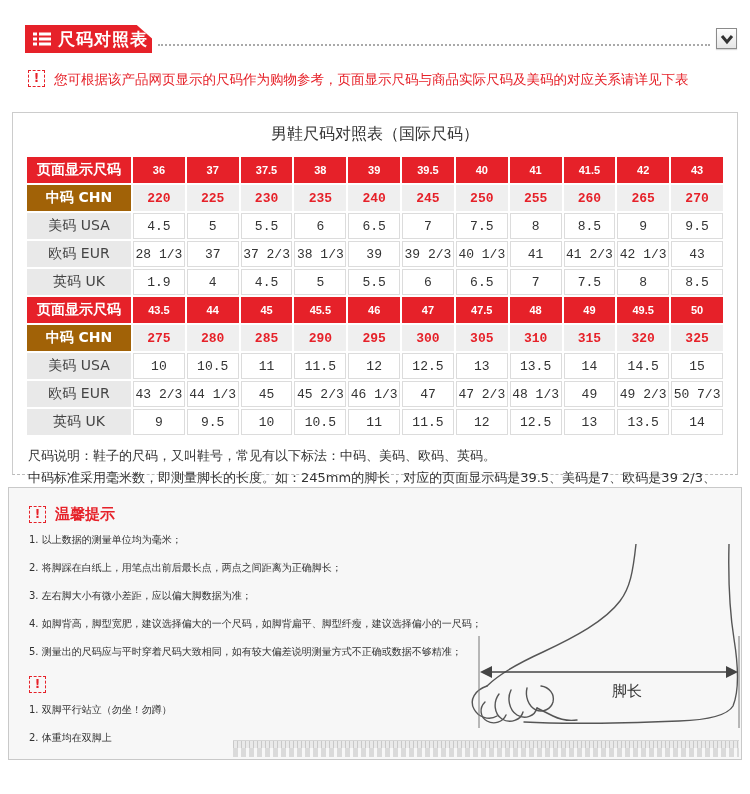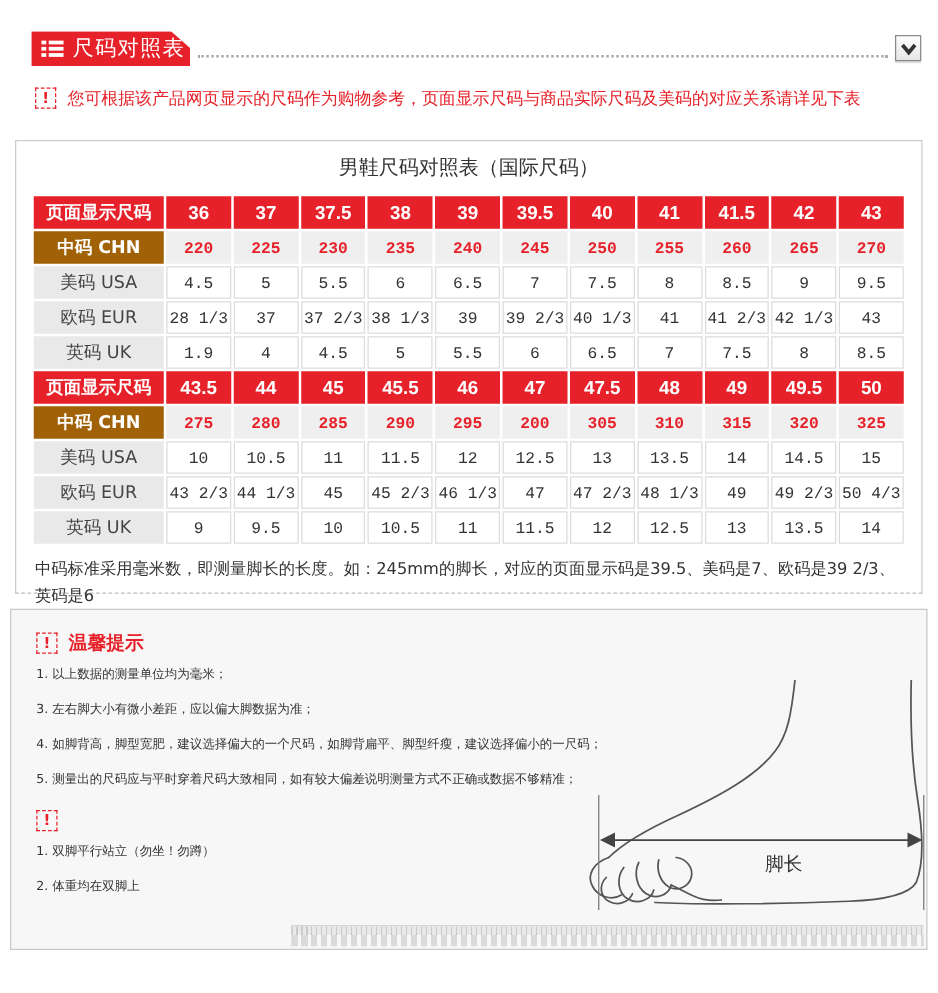--- a/index.html
+++ b/index.html
@@ -9,21 +9,21 @@
     font-family:"DejaVu Sans","Liberation Sans",sans-serif; color:#333;
     overflow:hidden;
   }
   
   .sec-header { position:absolute; left:0; top:25px; width:750px; height:28px; }
   .badge {
     position:absolute; left:25px; top:0; width:127px; height:28px;
     background:#e62129; color:#fff; display:flex; align-items:center; gap:7px;
     padding-left:8px; clip-path:polygon(0 0, 88% 0, 100% 48%, 100% 100%, 0 100%);
   }
-  .badge-title { font-size:17px; font-weight:normal; letter-spacing:1px; line-height:28px; }
+  .badge-title { font-size:17px; font-weight:bold; letter-spacing:1px; line-height:28px; }
   .dotline { position:absolute; left:158px; right:40px; top:19px; border-top:2px dotted #a9a9a9; }
   .collapse-btn {
     position:absolute; right:13px; top:3px; width:21px; height:21px;
     border:1px solid #8b8b8b; background:linear-gradient(#fefefe,#e6e6e6);
     display:flex; align-items:center; justify-content:center; cursor:pointer;
     box-shadow:0 1px 1px rgba(0,0,0,.15);
   }
   
   .notice { position:absolute; left:28px; top:70px; width:700px; display:flex; gap:9px; align-items:flex-start; }
   .excl-icon {
@@ -37,21 +37,21 @@
     border:1px solid #ccc; border-bottom:1px dashed #bbb; background:#fff;
   }
   .table-title { text-align:center; font-size:16px; color:#333; line-height:42px; height:42px; }
   table.size-table {
     margin:0 auto; border-collapse:separate; border-spacing:2px; width:700px;
     table-layout:fixed;
   }
   table.size-table th { width:104px; height:26px; font-size:14px; }
   table.size-table td { height:26px; text-align:center; font-size:13px; font-family:"Liberation Mono","DejaVu Sans Mono",monospace; }
   tr.row-page th, tr.row-page td { background:#e62129; color:#fff; font-weight:bold; }
-  tr.row-page td { font-size:15px; font-family:"Liberation Sans","DejaVu Sans",sans-serif; }
+  tr.row-page td { font-size:11px; font-family:"Liberation Sans","DejaVu Sans",sans-serif; }
   tr.row-chn th { background:#a16207; color:#fff; font-weight:bold; }
   tr.row-chn td { background:#efefef; color:#e62129; font-weight:bold; }
   tr.row-plain th { background:#e9e9e9; color:#444; font-weight:normal; }
   tr.row-plain td { background:#fff; border:1px solid #dcdcdc; color:#333; }
   .table-note { padding:8px 15px 0 15px; font-size:13px; line-height:22px; color:#333; }
   
   .tips-box {
     position:absolute; left:8px; top:487px; width:734px; height:273px;
     background:#f7f7f7; border:1px solid #c9c9c9;
   }
@@ -194,21 +194,21 @@
           <td>49.5</td>
           <td>50</td>
         </tr>
         <tr class="row-chn">
           <th>中码 CHN</th>
           <td>275</td>
           <td>280</td>
           <td>285</td>
           <td>290</td>
           <td>295</td>
-          <td>200</td>
+          <td>300</td>
           <td>305</td>
           <td>310</td>
           <td>315</td>
           <td>320</td>
           <td>325</td>
         </tr>
         <tr class="row-plain">
           <th>美码 USA</th>
           <td>10</td>
           <td>10.5</td>
@@ -227,50 +227,52 @@
           <td>43 2/3</td>
           <td>44 1/3</td>
           <td>45</td>
           <td>45 2/3</td>
           <td>46 1/3</td>
           <td>47</td>
           <td>47 2/3</td>
           <td>48 1/3</td>
           <td>49</td>
           <td>49 2/3</td>
-          <td>50 4/3</td>
+          <td>50 7/3</td>
         </tr>
         <tr class="row-plain">
           <th>英码 UK</th>
           <td>9</td>
           <td>9.5</td>
           <td>10</td>
           <td>10.5</td>
           <td>11</td>
           <td>11.5</td>
           <td>12</td>
           <td>12.5</td>
           <td>13</td>
           <td>13.5</td>
           <td>14</td>
         </tr>
       </tbody>
   </table>
   <div class="table-note">
+    <div>尺码说明：鞋子的尺码，又叫鞋号，常见有以下标法：中码、美码、欧码、英码。</div>
     <div>中码标准采用毫米数，即测量脚长的长度。如：245mm的脚长，对应的页面显示码是39.5、美码是7、欧码是39 2/3、英码是6</div>
   </div>
 </div>
 
 <div class="tips-box">
   <div class="tips-content">
     <div class="tip-heading">
       <span class="excl-icon">!</span>
       <span>温馨提示</span>
     </div>
     <div class="tip-item">1. 以上数据的测量单位均为毫米；</div>
+    <div class="tip-item">2. 将脚踩在白纸上，用笔点出前后最长点，两点之间距离为正确脚长；</div>
     <div class="tip-item">3. 左右脚大小有微小差距，应以偏大脚数据为准；</div>
     <div class="tip-item">4. 如脚背高，脚型宽肥，建议选择偏大的一个尺码，如脚背扁平、脚型纤瘦，建议选择偏小的一尺码；</div>
     <div class="tip-item">5. 测量出的尺码应与平时穿着尺码大致相同，如有较大偏差说明测量方式不正确或数据不够精准；</div>
     <div class="tip-heading posture-block">
       <span class="excl-icon">!</span>
     </div>
     <div class="tip-item">1. 双脚平行站立（勿坐！勿蹲）</div>
     <div class="tip-item">2. 体重均在双脚上</div>
   </div>
 

